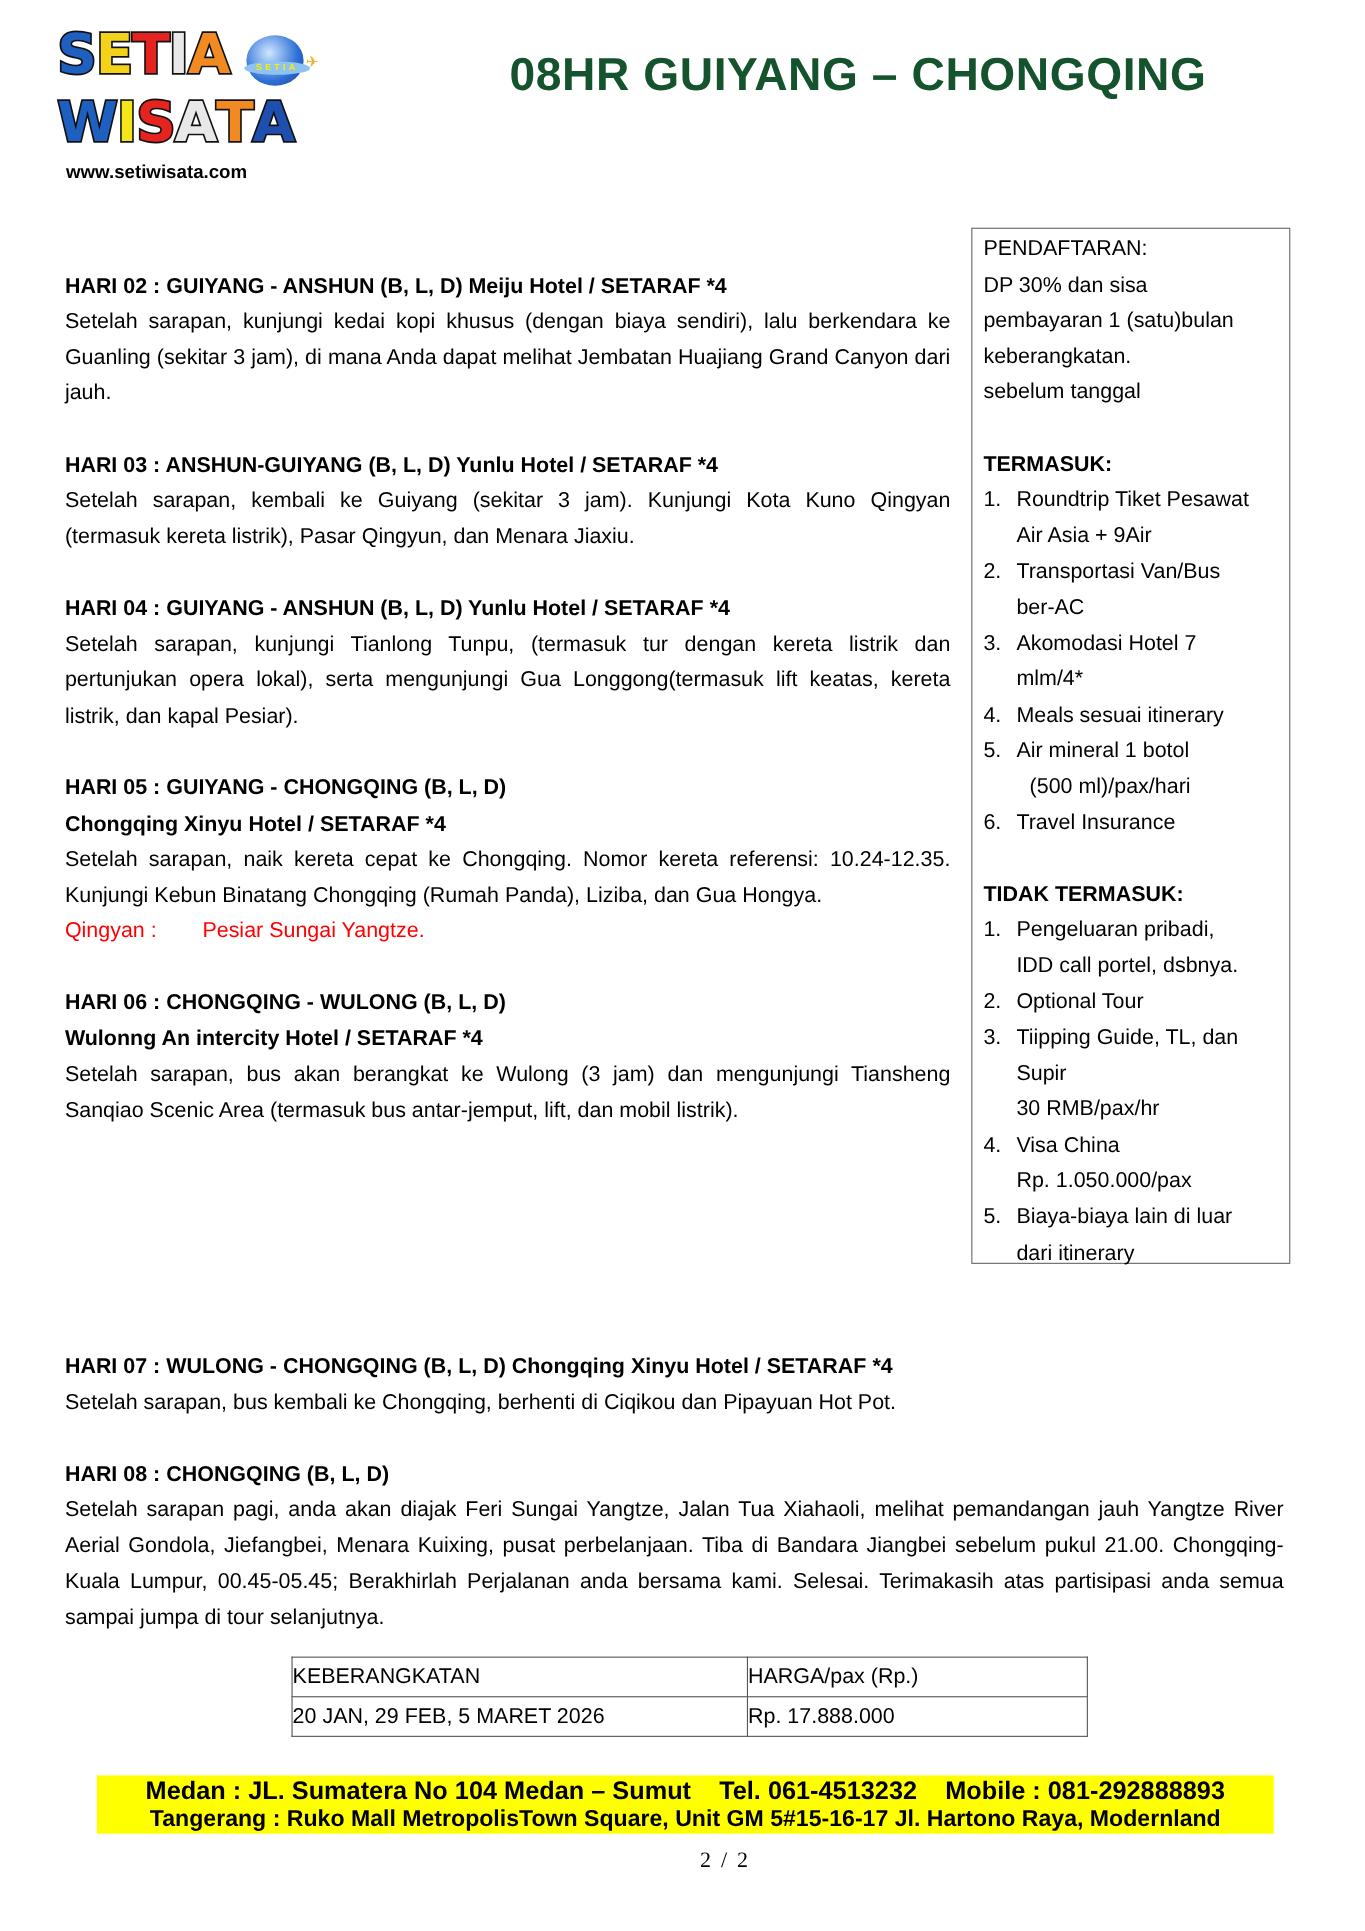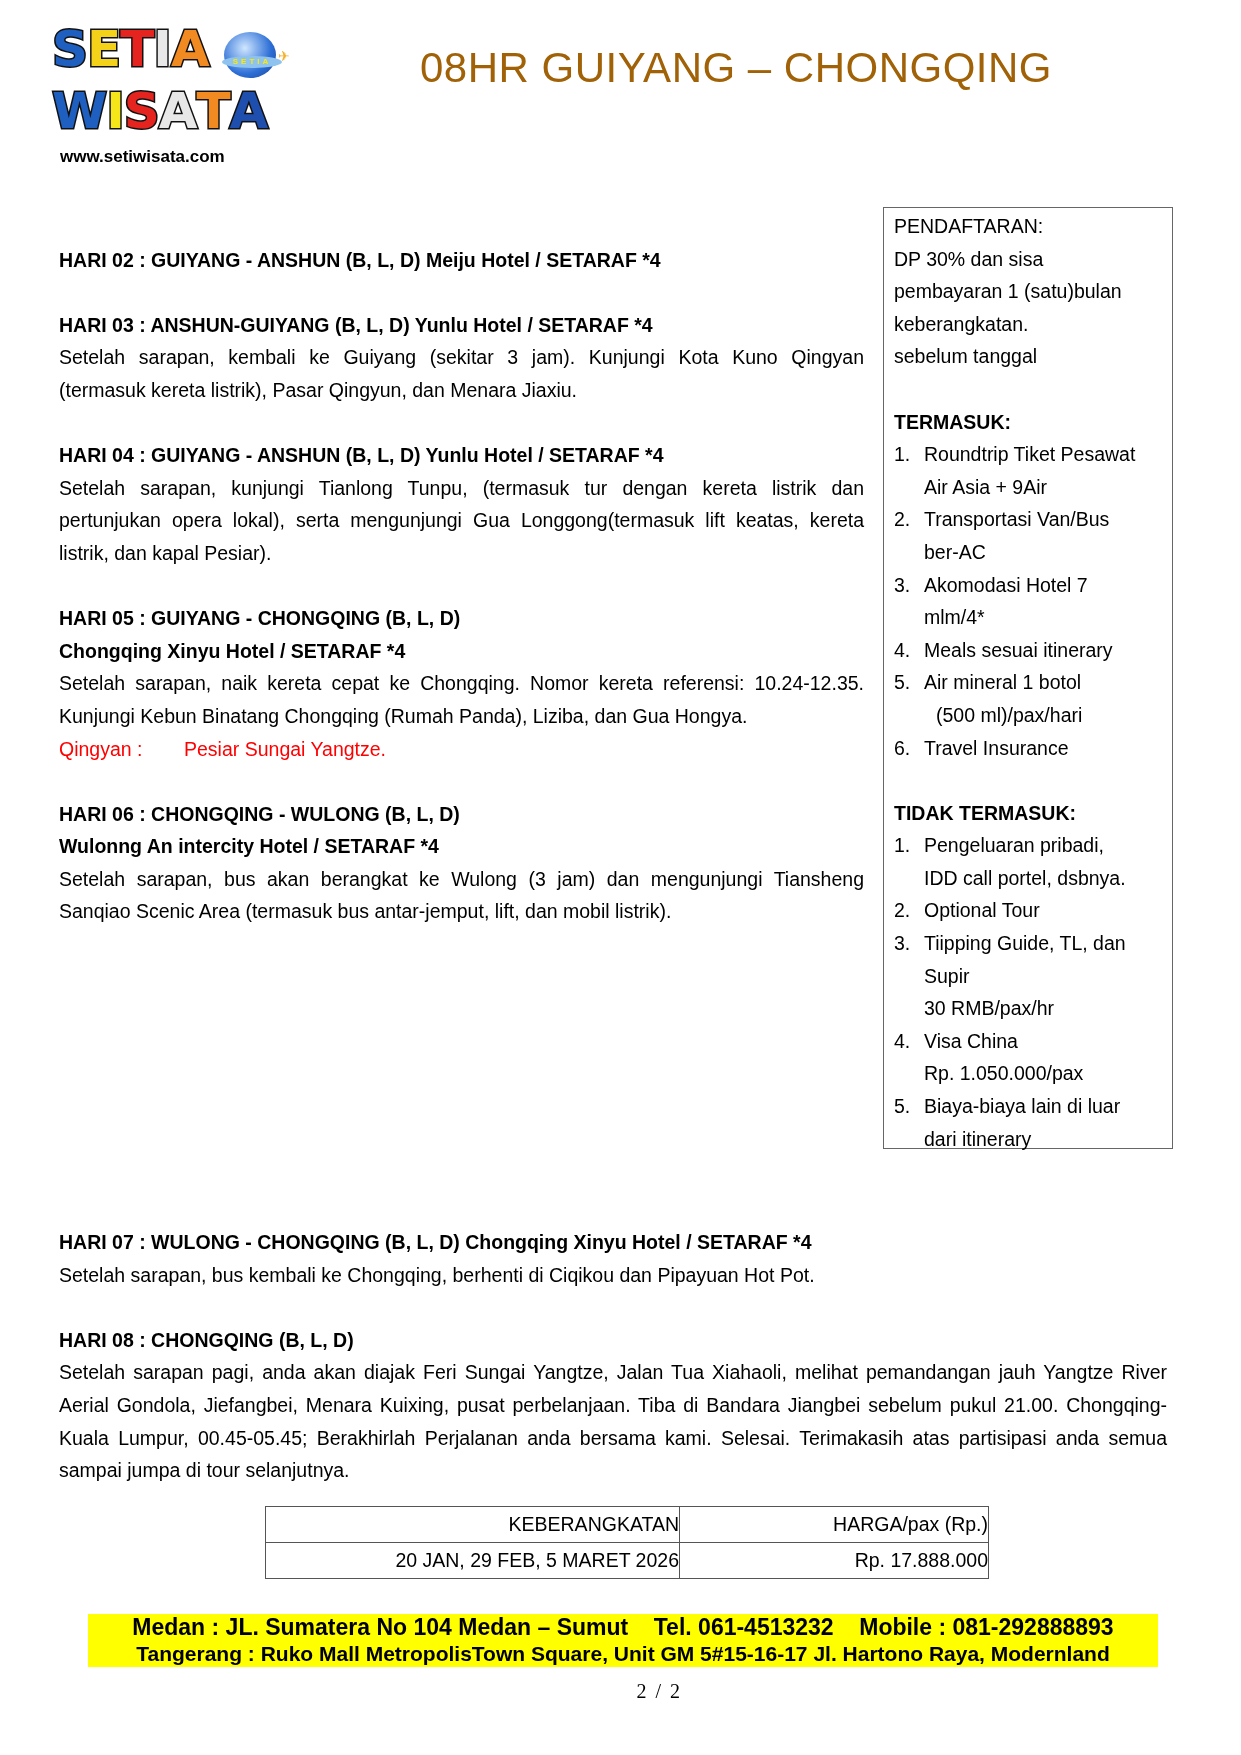--- a/index.html
+++ b/index.html
@@ -15,22 +15,22 @@
   .logo-row2 { position: absolute; left: 0; top: 64px; }
   .globe { position: absolute; left: 172px; top: 10px; width: 52px; height: 46px;
            border-radius: 50%; background: radial-gradient(circle at 40% 35%, #cfe6ff, #2d6fd6 60%, #1b3f8e); }
   .globe-band { position: absolute; left: 170px; top: 34px; width: 60px; height: 12px;
                 border-radius: 50%; background: #8ec3f0; font-size: 8px; font-weight: bold;
                 color: #ffea00; text-align: center; line-height: 12px; letter-spacing: 3px; }
   .plane { position: absolute; left: 226px; top: 26px; font-size: 14px; color: #f3b12b; }
   .logo-url { position: absolute; left: 8px; top: 125px; font-weight: bold; font-size: 17px; text-align: center; }
 
   
-  .title { position: absolute; left: 420px; top: 44px; width: 720px; text-align: left;
-           color: #a16207; font-weight: normal; font-size: 42px; letter-spacing: 0.5px; }
+  .title { position: absolute; left: 420px; top: 44px; width: 720px; text-align: center;
+           color: #14532d; font-weight: bold; font-size: 42px; letter-spacing: 0.5px; }
 
   
   .main { position: absolute; left: 59px; top: 211px; width: 805px;
           font-family: "Liberation Sans", sans-serif; font-size: 19.5px; line-height: 32.6px; }
   .main.full { width: 1108px; }
   .day { margin: 0; }
   .day p { margin: 0; text-align: justify; text-align-last: left; }
   .day .h { font-weight: bold; }
   .gap { height: 32.6px; }
   .optional { color: #ff0000; }
@@ -44,21 +44,21 @@
   .side .bold { font-weight: bold; }
   .side ol { margin: 0; padding: 0; list-style: none; }
   .side li { display: flex; }
   .side li .num { width: 30px; flex: none; }
   .side li .txt { flex: 1; }
   .indent-extra { padding-left: 12px; }
 
   
   .price-table { position: absolute; left: 265px; top: 1506px; width: 724px;
                  border-collapse: collapse; font-size: 19.5px; }
-  .price-table td, .price-table th { border: 1.5px solid #555; text-align: right;
+  .price-table td, .price-table th { border: 1.5px solid #555; text-align: left;
                  font-weight: normal; height: 35px; padding: 0; }
   .price-table .c1 { width: 413px; }
 
   
   .footer { position: absolute; left: 88px; top: 1598px; width: 1070px; height: 53px;
             background: #ffff00; margin-top: 16px; }
   .footer .l1, .footer .l2 { position: absolute; left: 0; width: 100%; text-align: center;
             font-weight: bold; white-space: nowrap; }
   .footer .l1 { top: 0; font-size: 23px; line-height: 27px; }
   .footer .l2 { top: 27px; font-size: 21px; line-height: 25px; }
@@ -89,20 +89,21 @@
   </div>
   <div class="logo-url">www.setiwisata.com</div>
 </div>
 
 <div class="title">08HR GUIYANG – CHONGQING</div>
 
 <div class="main">
   <div class="gap"></div>
   <div class="day">
     <p class="h">HARI 02 : GUIYANG - ANSHUN (B, L, D) Meiju Hotel / SETARAF *4</p>
+    <p>Setelah sarapan, kunjungi kedai kopi khusus (dengan biaya sendiri), lalu berkendara ke Guanling (sekitar 3 jam), di mana Anda dapat melihat Jembatan Huajiang Grand Canyon dari jauh.</p>
   </div>
   <div class="gap"></div>
   <div class="day">
     <p class="h">HARI 03 : ANSHUN-GUIYANG (B, L, D) Yunlu Hotel / SETARAF *4</p>
     <p>Setelah sarapan, kembali ke Guiyang (sekitar 3 jam). Kunjungi Kota Kuno Qingyan (termasuk kereta listrik), Pasar Qingyun, dan Menara Jiaxiu.</p>
   </div>
   <div class="gap"></div>
   <div class="day">
     <p class="h">HARI 04 : GUIYANG - ANSHUN (B, L, D) Yunlu Hotel / SETARAF *4</p>
     <p>Setelah sarapan, kunjungi Tianlong Tunpu, (termasuk tur dengan kereta listrik dan pertunjukan opera lokal), serta mengunjungi Gua Longgong(termasuk lift keatas, kereta listrik, dan kapal Pesiar).</p>

